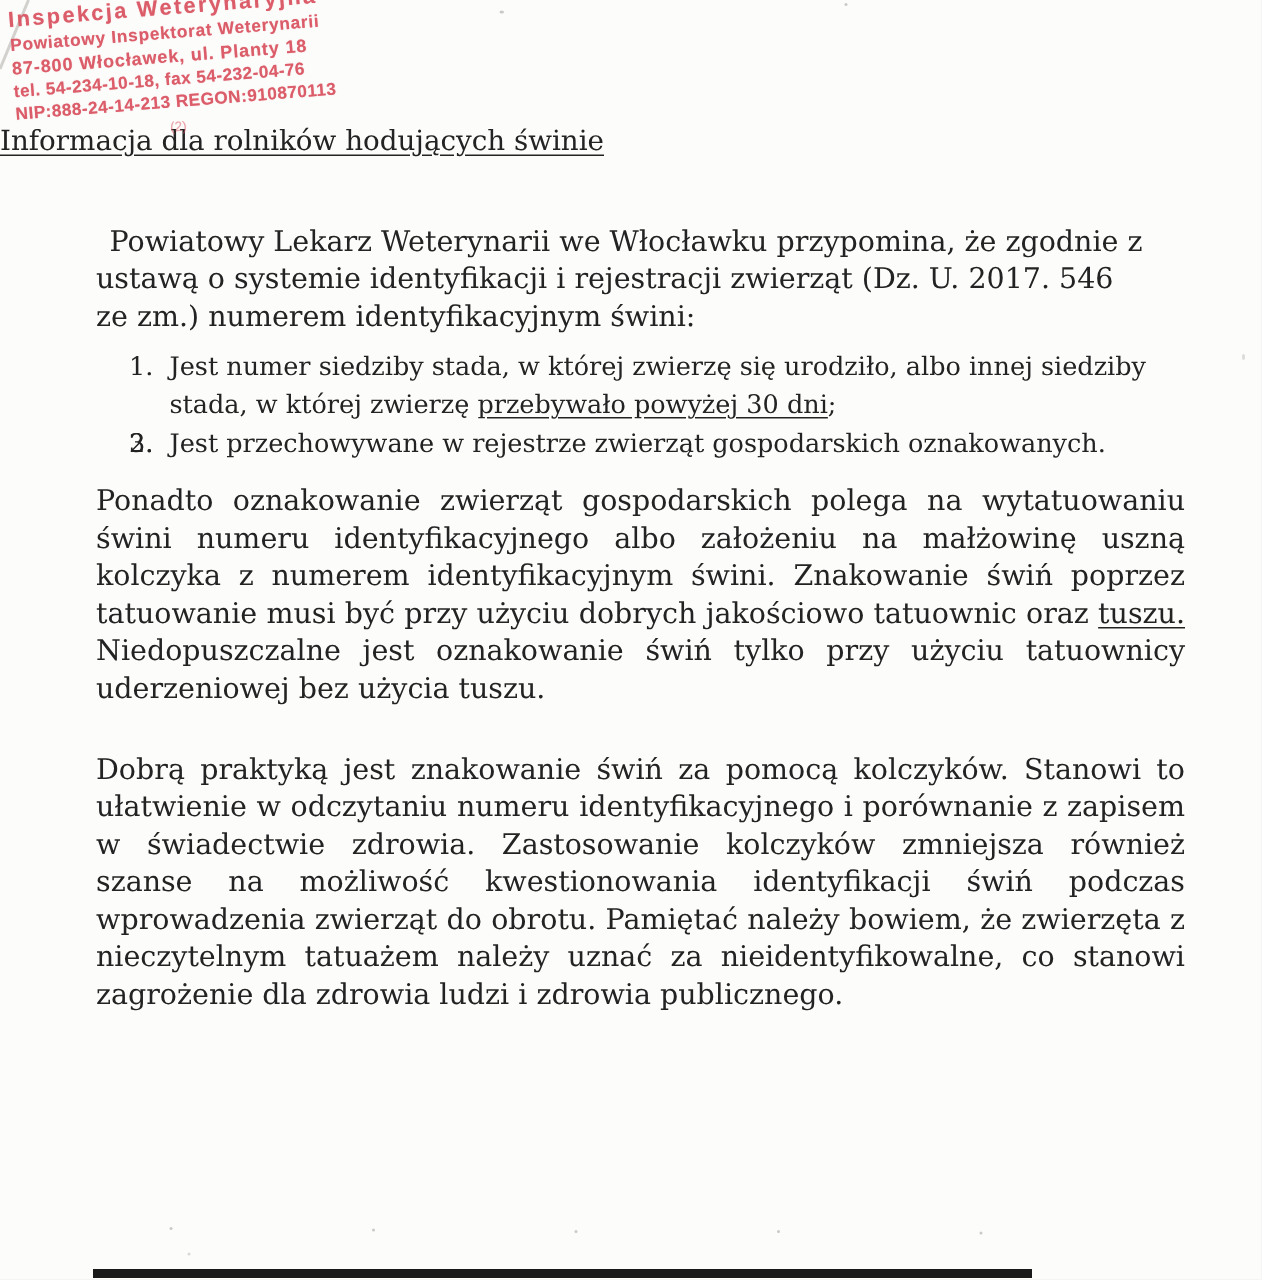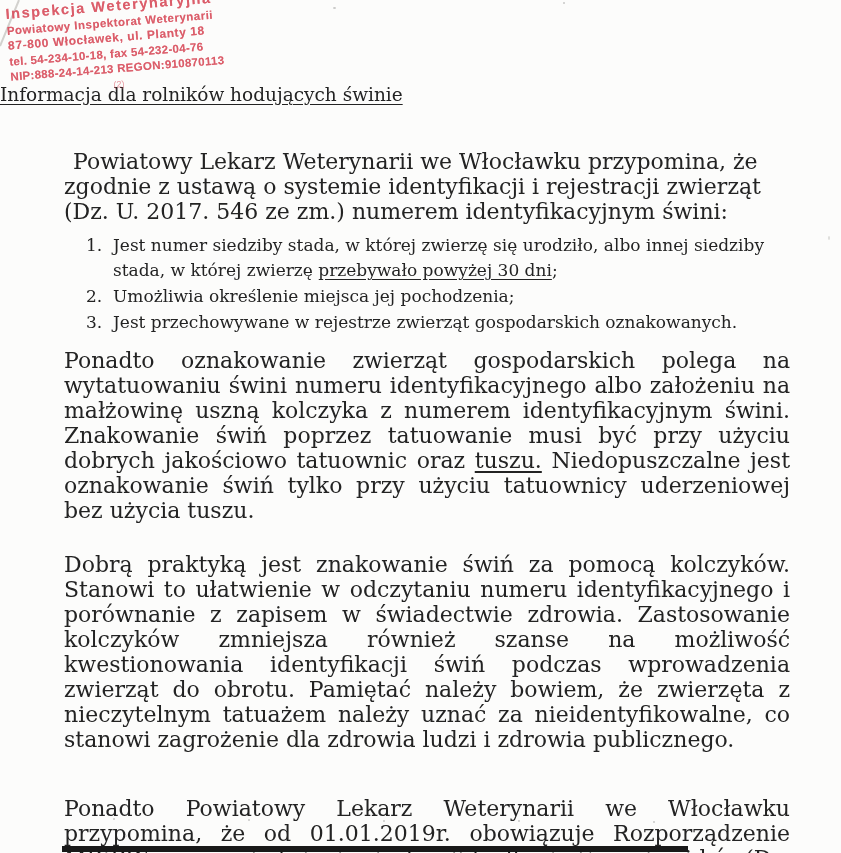--- a/index.html
+++ b/index.html
@@ -34,21 +34,21 @@
   
   .fold-line{position:absolute;top:0;left:0;}
   
   .title{
     margin:84px 0 0 0;
     font-size:18.5px;
     font-weight:400;
     text-decoration:underline;
     text-underline-offset:3px;
   }
-  p{margin:0;font-size:22px;line-height:25px;}
+  p{margin:0;font-size:19px;line-height:25px;}
   .p-intro{
     margin:44px 0 0 64px;
     width:702px;
     text-indent:9px;
     text-align:left;
   }
   ol.num-list{
     margin:9px 0 0 0;
     padding:0;
     list-style:none;
@@ -120,32 +120,31 @@
 
   <h1 class="title">Informacja dla rolników hodujących świnie</h1>
 
   <p class="p-intro">Powiatowy Lekarz Weterynarii we Włocławku przypomina, że zgodnie z ustawą o systemie identyfikacji i rejestracji zwierząt (Dz. U. 2017. 546 ze zm.) numerem identyfikacyjnym świni:</p>
 
   <ol class="num-list">
     <li>
       <span class="li-num">1.</span><span>Jest numer siedziby stada, w której zwierzę się urodziło, albo innej siedziby stada, w której zwierzę </span><span class="u">przebywało powyżej 30 dni</span><span>;</span>
     </li>
     <li>
-      <span class="li-num">2.</span><span>Umożliwia określenie miejsca jej pochodzenia;</span>
+      <span class="li-num">2.</span>
     </li>
     <li>
       <span class="li-num">3.</span><span>Jest przechowywane w rejestrze zwierząt gospodarskich oznakowanych.</span>
     </li>
   </ol>
 
   <p class="p-marking"><span>Ponadto oznakowanie zwierząt gospodarskich polega na wytatuowaniu świni numeru identyfikacyjnego albo założeniu na małżowinę uszną kolczyka z numerem identyfikacyjnym świni. Znakowanie świń poprzez tatuowanie musi być przy użyciu dobrych jakościowo tatuownic oraz </span><span class="u">tuszu.</span><span> Niedopuszczalne jest oznakowanie świń tylko przy użyciu tatuownicy uderzeniowej bez użycia tuszu.</span></p>
 
   <p class="p-practice">Dobrą praktyką jest znakowanie świń za pomocą kolczyków. Stanowi to ułatwienie w odczytaniu numeru identyfikacyjnego i porównanie z zapisem w świadectwie zdrowia. Zastosowanie kolczyków zmniejsza również szanse na możliwość kwestionowania identyfikacji świń podczas wprowadzenia zwierząt do obrotu. Pamiętać należy bowiem, że zwierzęta z nieczytelnym tatuażem należy uznać za nieidentyfikowalne, co stanowi zagrożenie dla zdrowia ludzi i zdrowia publicznego.</p>
 
-  <p class="p-regulation">Ponadto Powiatowy Lekarz Weterynarii we Włocławku przypomina, że od 01.01.2019r. obowiązuje Rozporządzenie MRiRW w sprawie księgi rejestracji bydła, świń, owiec i kóz (Dz. U. 2018.2505).</p>
 
   <div class="scan-bar"></div>
   <div class="speck s1"></div>
   <div class="speck s2"></div>
   <div class="speck s3"></div>
   <div class="speck s4"></div>
   <div class="speck s5"></div>
   <div class="speck s6"></div>
   <div class="speck s7"></div>
   <div class="speck s8"></div>

